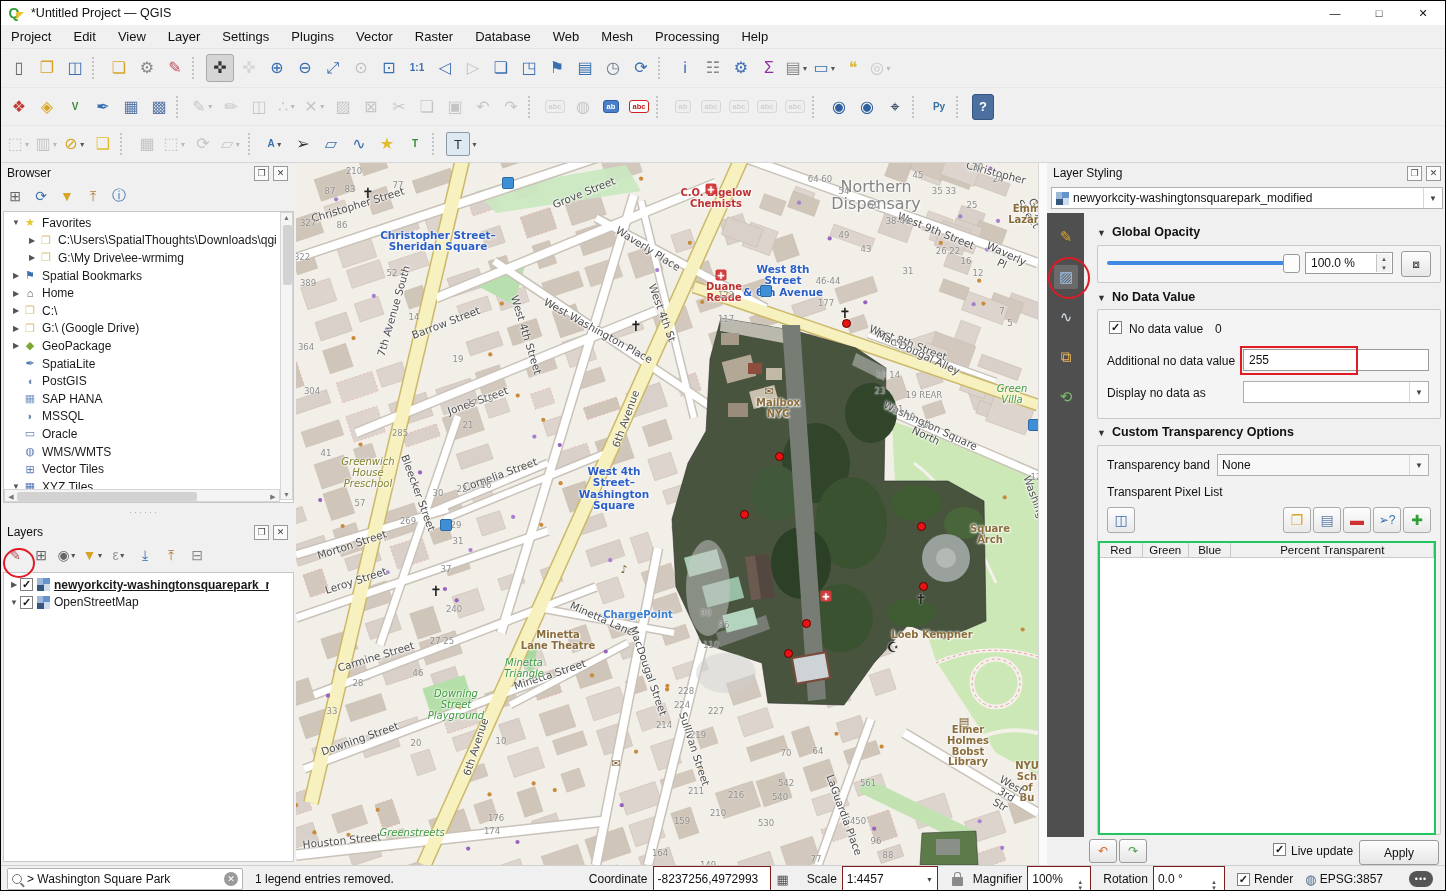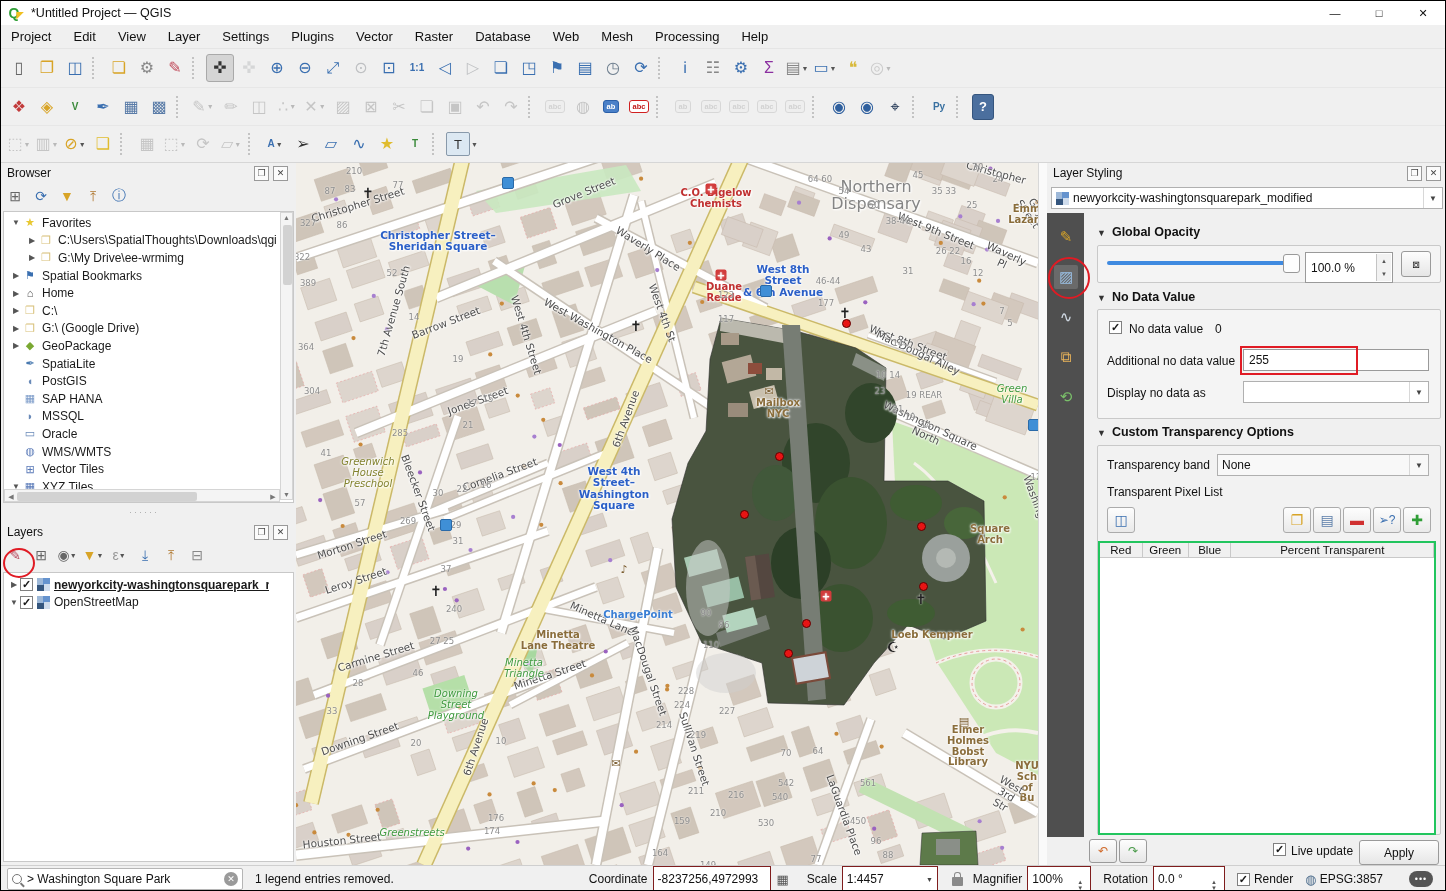--- a/index.html
+++ b/index.html
@@ -1140,21 +1140,21 @@
         <div class="mnum" style="left: 592px; top: 212px; transform: translate(-50%, -50%);">10 14</div>
         <div class="mnum" style="left: 584px; top: 228px; transform: translate(-50%, -50%);">23</div>
         <div class="mnum" style="left: 628px; top: 232px; transform: translate(-50%, -50%);">19 REAR</div>
         <div class="mnum" style="left: 602px; top: 246px; transform: translate(-50%, -50%);">21</div>
         <div class="mnum" style="left: 614px; top: 254px; transform: translate(-50%, -50%);">19</div>
         <div class="mnum" style="left: 630px; top: 262px; transform: translate(-50%, -50%);">14</div>
         <div class="mnum" style="left: 740px; top: 314px; transform: translate(-50%, -50%);">12</div>
         <div class="mnum" style="left: 415px; top: 482px; transform: translate(-50%, -50%);">110</div>
         <div class="mnum" style="left: 390px; top: 528px; transform: translate(-50%, -50%);">228</div>
         <div class="mnum" style="left: 386px; top: 542px; transform: translate(-50%, -50%);">224</div>
-        <div class="mnum" style="left: 420px; top: 548px; transform: translate(-50%, -50%); margin-left: 11px;">227</div>
+        <div class="mnum" style="left: 420px; top: 548px; transform: translate(-50%, -50%);">227</div>
         <div class="mnum" style="left: 368px; top: 562px; transform: translate(-50%, -50%);">214</div>
         <div class="mnum" style="left: 402px; top: 572px; transform: translate(-50%, -50%);">219</div>
         <div class="mnum" style="left: 400px; top: 628px; transform: translate(-50%, -50%);">211</div>
         <div class="mnum" style="left: 440px; top: 632px; transform: translate(-50%, -50%);">216</div>
         <div class="mnum" style="left: 422px; top: 650px; transform: translate(-50%, -50%);">210</div>
         <div class="mnum" style="left: 386px; top: 658px; transform: translate(-50%, -50%);">159</div>
         <div class="mnum" style="left: 364px; top: 690px; transform: translate(-50%, -50%);">164</div>
         <div class="mnum" style="left: 490px; top: 620px; transform: translate(-50%, -50%);">542</div>
         <div class="mnum" style="left: 484px; top: 634px; transform: translate(-50%, -50%);">540</div>
         <div class="mnum" style="left: 470px; top: 660px; transform: translate(-50%, -50%);">530</div>
@@ -1226,21 +1226,21 @@
       <div class="stab" style="top:172px;">
           <span style="color:#7ac06a;">⟲</span>
         </div>
     </div>
     <div class="annot-ring" style="left:1px;top:94px;width:38px;height:38px;"></div>
 
     <div class="sechead" style="left:50px;top:62px;"><span class="tri">▼</span><span>Global Opacity</span></div>
     <div class="grpbox" style="left:50px;top:82px;width:342px;height:36px;"></div>
     <div style="position:absolute;left:60px;top:98px;width:186px;height:4px;background:#3f8ae0;border-radius:2px;"></div>
     <div style="position:absolute;left:236px;top:91px;width:15px;height:17px;background:#fdfdfd;border:1px solid #999;border-radius:3px;"></div>
-    <div class="tinput" style="left:258px;top:89px;width:88px;height:31px;">
+    <div class="tinput" style="left:258px;top:89px;width:88px;height:22px;">
       <span>100.0 %</span>
       <div class="spinner">
           <span>▲</span>
           <span>▼</span>
         </div>
     </div>
     <div class="pushbtn" style="left:354px;top:88px;width:28px;height:24px;">⧈</div>
 
     <div class="sechead" style="left:50px;top:127px;"><span class="tri">▼</span><span>No Data Value</span></div>
     <div class="grpbox" style="left:50px;top:146px;width:342px;height:108px;"></div>

